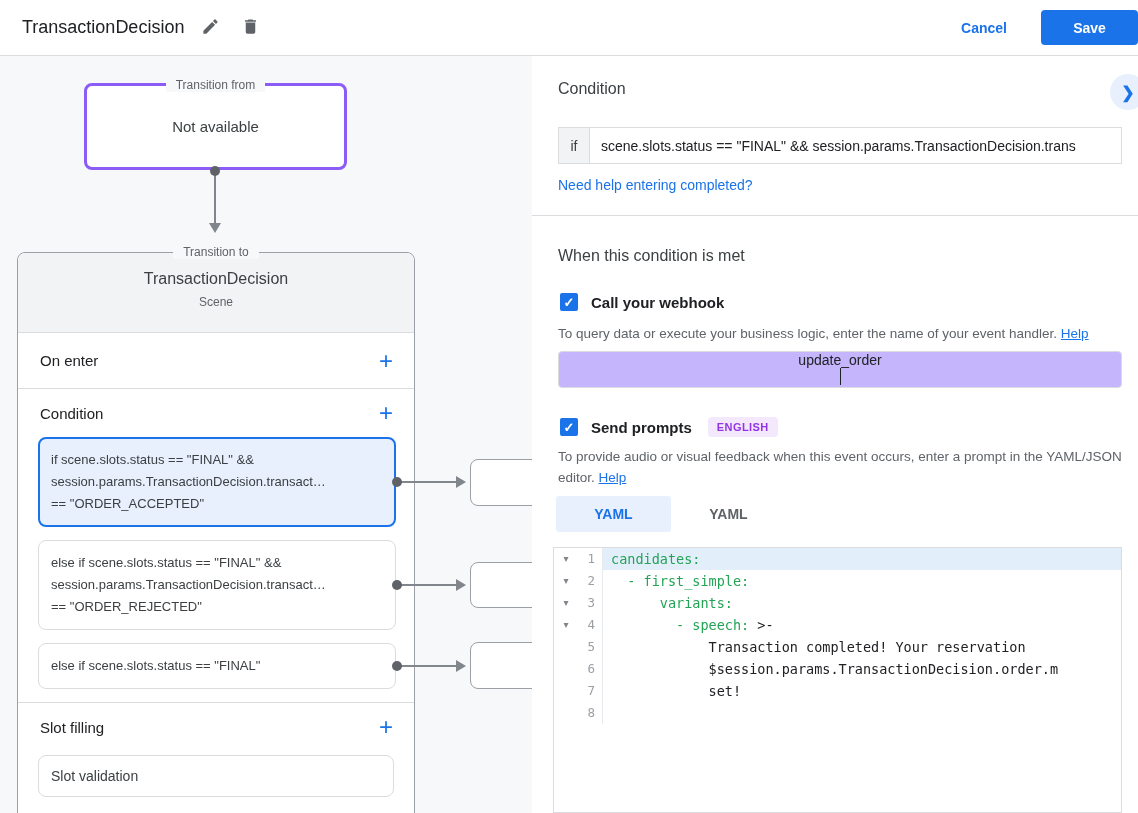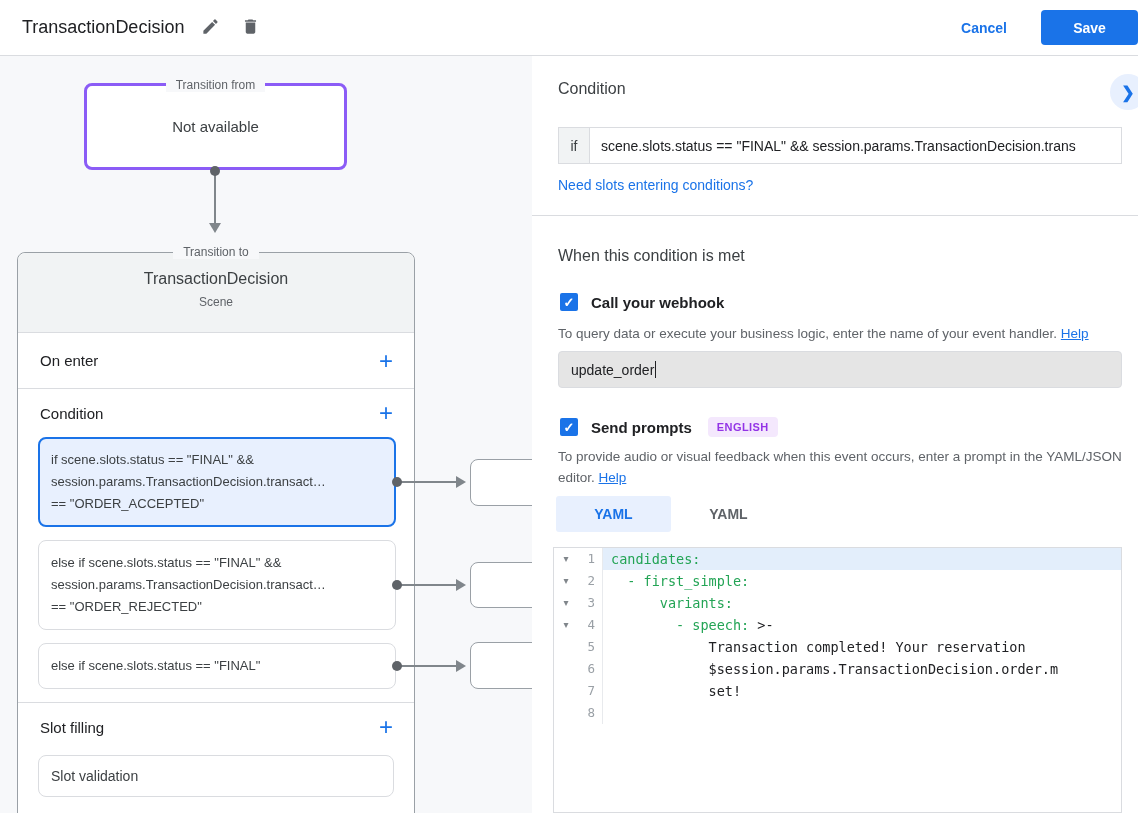--- a/index.html
+++ b/index.html
@@ -85,22 +85,22 @@
 
   .check-row { position:absolute; left:28px; display:flex; align-items:center; }
   .checkbox { width:18px; height:18px; background:#1a73e8; border-radius:2px; color:#fff;
     display:flex; align-items:center; justify-content:center; font-size:13px; font-weight:700; cursor:pointer; }
   .check-label { margin-left:13px; font-size:15px; font-weight:700; color:#202124; }
 
   .desc { position:absolute; left:26px; width:566px; font-size:13.5px; color:#5f6368; line-height:21px; }
   .desc .link { text-decoration:underline; }
 
   .text-input { position:absolute; left:26px; width:564px; height:37px; border:1px solid #dadce0;
-    border-radius:4px; background:#e5e5e5; display:flex; align-items:center; padding:0 12px;
-    font-size:14px; color:#202124; cursor:text; }
+    border-radius:4px; background:#c4b5fd; display:flex; align-items:center; padding:0 12px;
+    font-size:14px; color:#202124; cursor:text;flex-direction:column; }
   .caret { width:1px; height:17px; background:#202124; margin-left:1px; }
 
   .badge { margin-left:16px; background:#f4e8fd; color:#9334e6; font-size:11px; font-weight:700;
     letter-spacing:.4px; padding:4px 9px; border-radius:4px; }
 
   .tabs { position:absolute; left:24px; top:440px; display:flex; height:36px; }
   .tab { width:115px; display:flex; align-items:center; justify-content:center; font-size:14px;
     font-weight:600; color:#5f6368; cursor:pointer; border-radius:3px; }
   .tab.active { background:#e8f0fe; color:#1a73e8; }
 
@@ -210,21 +210,21 @@
     <div class="panel-title">Condition</div>
     <button class="chevron-btn">
       <span>❯</span>
     </button>
 
     <div class="if-row">
       <div class="if-prefix">if</div>
       <div class="if-input">scene.slots.status == "FINAL" &amp;&amp; session.params.TransactionDecision.trans</div>
     </div>
     <div class="help-row">
-      <a class="link">Need slots entering conditions?</a>
+      <a class="link">Need help entering completed?</a>
     </div>
 
     <div class="panel-divider"></div>
 
     <div class="when-title">When this condition is met</div>
 
     <div class="check-row" style="top:237px;">
       <div class="checkbox">
         <span>✓</span>
       </div>

